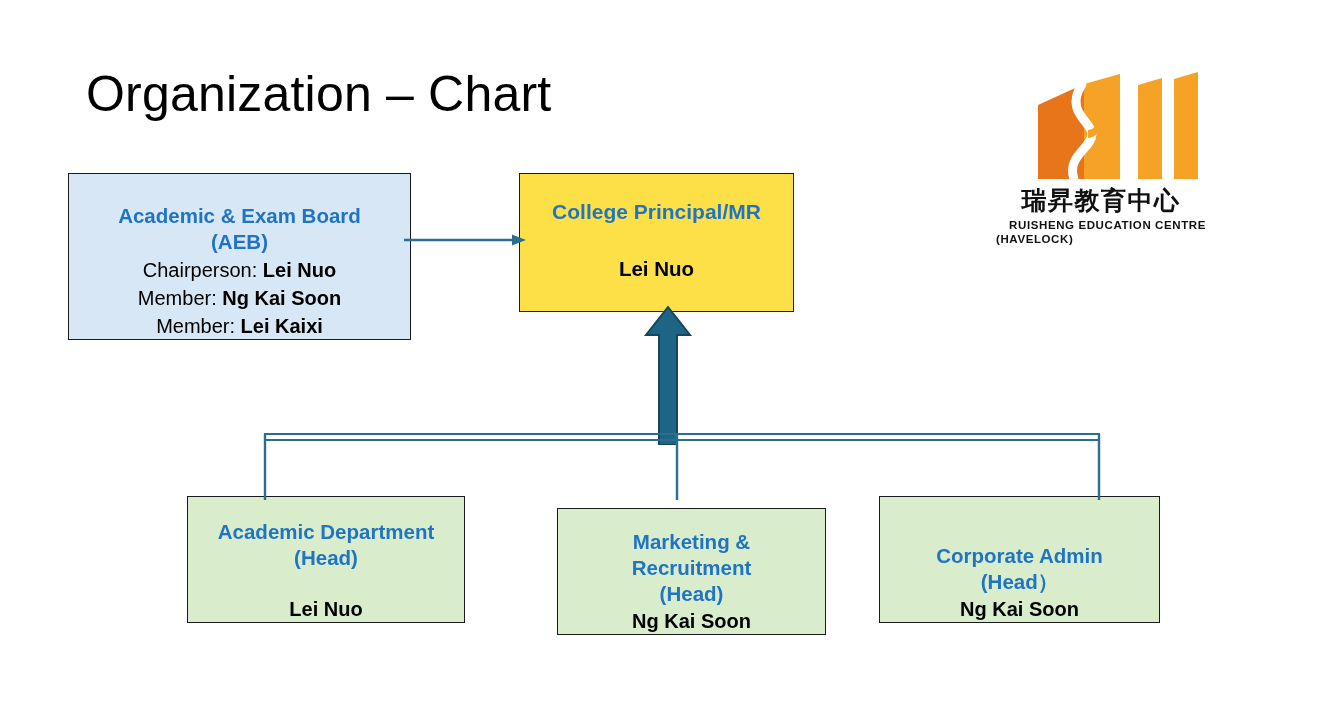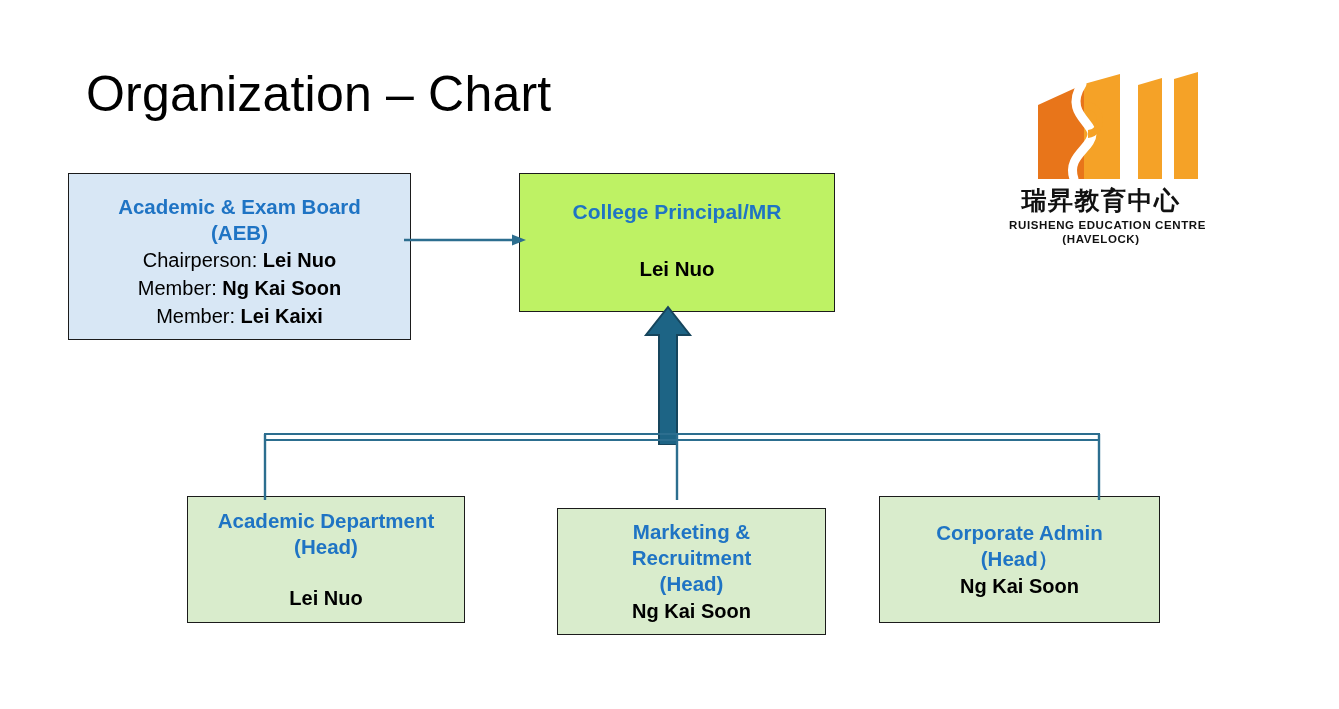--- a/index.html
+++ b/index.html
@@ -32,21 +32,21 @@
   }
 
   
   .node {
     position: absolute;
     box-sizing: border-box;
     border: 1.6px solid #1b1b1b;
     display: flex;
     flex-direction: column;
     align-items: center;
-    justify-content: center;
+    justify-content: flex-end;
     text-align: center;
   }
   .node .title {
     color: #1f74c4;
     font-weight: bold;
     line-height: 1.26;
   }
   .node .person {
     color: #000000;
     font-weight: bold;
@@ -69,23 +69,23 @@
     background: #d8e7f5;
     padding-top: 10px;
   }
   #aeb-box .title { font-size: 20.5px; }
   #aeb-box .member-line { font-size: 20px; margin-top: 2px; }
 
   
   #principal-box {
     left: 519px;
     top: 173px;
-    width: 316px;
+    width: 275px;
     height: 139px;
-    background: #bef264;
+    background: #fde047;
     justify-content: center;
     padding-bottom: 4px;
   }
   #principal-box .title { font-size: 21px; }
   #principal-box .person { font-size: 20.5px; margin-top: 30px; }
 
   
   .dept {
     background: #d9eccc;
   }
@@ -165,21 +165,20 @@
   #logo .en {
     text-align: right;
     font-size: 11.5px;
     font-weight: bold;
     color: #111111;
     letter-spacing: 0.6px;
     line-height: 1.25;
     margin-top: 5px;
   }
   #logo .en2 {
-    text-align: center;
     font-size: 11.5px;
     font-weight: bold;
     color: #111111;
     letter-spacing: 0.6px;
     line-height: 1.25;
   }
 </style>
 </head>
 <body>
 

